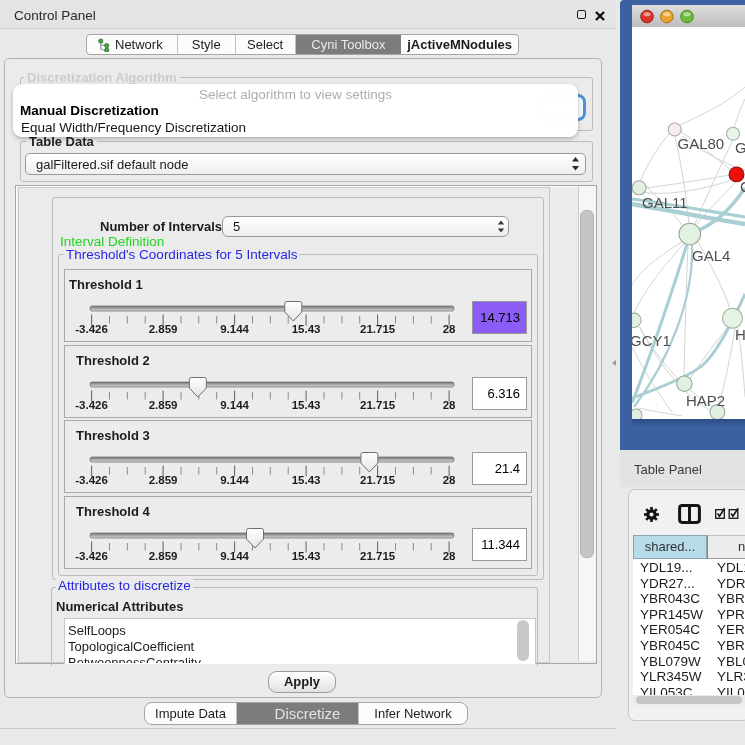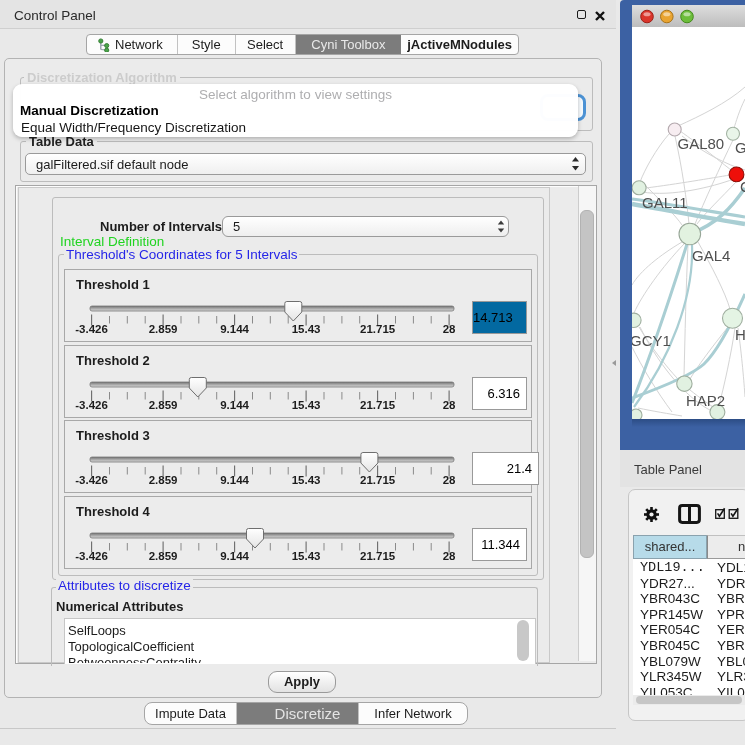--- a/index.html
+++ b/index.html
@@ -68,21 +68,21 @@
   <div class="abs t13" style="left:233px;top:219px;">5</div>
   <svg class="abs" style="left:496px;top:220px;" width="10" height="13">
     <path d="M5 0.5 L8.2 4.4 L1.8 4.4 Z" fill="#3a3a3a"></path>
       <path d="M5 12.5 L8.2 8.6 L1.8 8.6 Z" fill="#3a3a3a"></path>
   </svg>
 
   <div class="abs" style="left:58px;top:254px;width:478px;height:320px;border:1px solid #bcbcbc;border-radius:3px;"></div>
   <div class="abs" style="left:64px;top:247px;font-size:13.5px;color:#2626e8;background:#ebebeb;padding:0 2px;">Threshold's Coordinates for 5 Intervals</div>
 
   <div class="abs" style="left:64px;top:269px;width:466px;height:71px;border:1px solid #a8a8a8;background:#ececec;">
-    <span class="b13" style="position:absolute;left:11px;top:7px;">Threshold 1</span>
+    <span class="b13" style="position:absolute;left:4px;top:7px;">Threshold 1</span>
     <svg width="466" height="71" style="position:absolute;left:0;top:0;">
       <defs>
           <linearGradient id="thg1" x1="0" y1="0" x2="0" y2="1">
         <stop offset="0" stop-color="#ffffff"></stop>
             <stop offset="1" stop-color="#e4e4e4"></stop>
           </linearGradient>
       <linearGradient id="trk1" x1="0" y1="0" x2="0" y2="1">
         <stop offset="0" stop-color="#707070"></stop>
             <stop offset="0.5" stop-color="#a8a8a8"></stop>
             <stop offset="1" stop-color="#d8d8d8"></stop>
@@ -113,21 +113,21 @@
       <g font-family="Liberation Sans, sans-serif" fill="#1c1c1c">
           <text x="26.6" y="62.5" text-anchor="middle" font-weight="bold" font-size="11.5">-3.426</text>
           <text x="98.1" y="62.5" text-anchor="middle" font-weight="bold" font-size="11.5">2.859</text>
           <text x="169.6" y="62.5" text-anchor="middle" font-weight="bold" font-size="11.5">9.144</text>
           <text x="241.1" y="62.5" text-anchor="middle" font-weight="bold" font-size="11.5">15.43</text>
           <text x="312.6" y="62.5" text-anchor="middle" font-weight="bold" font-size="11.5">21.715</text>
           <text x="384.1" y="62.5" text-anchor="middle" font-weight="bold" font-size="11.5">28</text>
         </g>
       <path d="M 221.8 31.5 L 234.8 31.5 Q 236.8 31.5 236.8 33.5 L 236.8 42 L 228.3 51 L 219.8 42 L 219.8 33.5 Q 219.8 31.5 221.8 31.5 Z" fill="url(#thg1)" stroke="#6e6e6e" stroke-width="1"></path>
     </svg>
-    <div style="position:absolute;left:407px;top:31px;width:53px;height:31px;background:#0369a1;border:1px solid #999;text-align:left;">
+    <div style="position:absolute;left:407px;top:31px;width:53px;height:31px;background:#8b5cf6;border:1px solid #999;text-align:right;">
       <span style="font-size:13px;line-height:31px;margin-right:6px;">14.713</span></div>
   </div>
   <div class="abs" style="left:64px;top:344.5px;width:466px;height:71px;border:1px solid #a8a8a8;background:#ececec;">
     <span class="b13" style="position:absolute;left:11px;top:7px;">Threshold 2</span>
     <svg width="466" height="71" style="position:absolute;left:0;top:0;">
       <defs>
           <linearGradient id="thg2" x1="0" y1="0" x2="0" y2="1">
         <stop offset="0" stop-color="#ffffff"></stop>
             <stop offset="1" stop-color="#e4e4e4"></stop>
           </linearGradient>
@@ -211,21 +211,21 @@
       <g font-family="Liberation Sans, sans-serif" fill="#1c1c1c">
           <text x="26.6" y="62.5" text-anchor="middle" font-weight="bold" font-size="11.5">-3.426</text>
           <text x="98.1" y="62.5" text-anchor="middle" font-weight="bold" font-size="11.5">2.859</text>
           <text x="169.6" y="62.5" text-anchor="middle" font-weight="bold" font-size="11.5">9.144</text>
           <text x="241.1" y="62.5" text-anchor="middle" font-weight="bold" font-size="11.5">15.43</text>
           <text x="312.6" y="62.5" text-anchor="middle" font-weight="bold" font-size="11.5">21.715</text>
           <text x="384.1" y="62.5" text-anchor="middle" font-weight="bold" font-size="11.5">28</text>
         </g>
       <path d="M 297.9 31.5 L 310.9 31.5 Q 312.9 31.5 312.9 33.5 L 312.9 42 L 304.4 51 L 295.9 42 L 295.9 33.5 Q 295.9 31.5 297.9 31.5 Z" fill="url(#thg3)" stroke="#6e6e6e" stroke-width="1"></path>
     </svg>
-    <div style="position:absolute;left:407px;top:31px;width:53px;height:31px;background:#ffffff;border:1px solid #999;text-align:right;padding-left:12px;">
+    <div style="position:absolute;left:407px;top:31px;width:53px;height:31px;background:#ffffff;border:1px solid #999;text-align:right;">
       <span style="font-size:13px;line-height:31px;margin-right:6px;">21.4</span></div>
   </div>
   <div class="abs" style="left:64px;top:495.5px;width:466px;height:71px;border:1px solid #a8a8a8;background:#ececec;">
     <span class="b13" style="position:absolute;left:11px;top:7px;">Threshold 4</span>
     <svg width="466" height="71" style="position:absolute;left:0;top:0;">
       <defs>
           <linearGradient id="thg4" x1="0" y1="0" x2="0" y2="1">
         <stop offset="0" stop-color="#ffffff"></stop>
             <stop offset="1" stop-color="#e4e4e4"></stop>
           </linearGradient>
@@ -398,21 +398,21 @@
   <rect x="14.2" y="2.7" width="8.6" height="8.6" fill="none" stroke="#151515" stroke-width="1.3"></rect>
   <path d="M16.1 6.4 L17.9 9.2 L23.1 1.2" fill="none" stroke="#151515" stroke-width="1.6"></path>
 </svg>
 
 <div class="abs" style="left:633px;top:535px;width:74px;height:24px;background:#b7dbe9;border:1px solid #8aa2ae;box-sizing:border-box;text-align:center;">
   <span class="t13" style="line-height:22px;color:#333;">shared...</span></div>
 <div class="abs" style="left:707px;top:535px;width:38px;height:24px;background:#ececec;border-top:1px solid #c0c0c0;border-bottom:1px solid #9a9a9a;border-left:1px solid #8a8a8a;box-sizing:border-box;">
   <span class="t13" style="line-height:22px;margin-left:30px;color:#333;">na</span></div>
 
 <div class="abs" style="left:633px;top:559px;width:112px;height:146px;background:#ffffff;overflow:hidden;">
-  <div class="abs" style="left:7px;top:1.0px;font-size:13.5px;color:#1c1c1c;font-family:Liberation Mono, monospace;">YDL19...</div>
+  <div class="abs" style="left:7px;top:1.0px;font-size:13.5px;color:#1c1c1c;">YDL19...</div>
     <div class="abs" style="left:84px;top:1.0px;font-size:13.5px;color:#1c1c1c;">YDL1</div>
   <div class="abs" style="left:7px;top:16.6px;font-size:13.5px;color:#1c1c1c;">YDR27...</div>
     <div class="abs" style="left:84px;top:16.6px;font-size:13.5px;color:#1c1c1c;">YDR2</div>
   <div class="abs" style="left:7px;top:32.2px;font-size:13.5px;color:#1c1c1c;">YBR043C</div>
     <div class="abs" style="left:84px;top:32.2px;font-size:13.5px;color:#1c1c1c;">YBR0</div>
   <div class="abs" style="left:7px;top:47.8px;font-size:13.5px;color:#1c1c1c;">YPR145W</div>
     <div class="abs" style="left:84px;top:47.8px;font-size:13.5px;color:#1c1c1c;">YPR1</div>
   <div class="abs" style="left:7px;top:63.4px;font-size:13.5px;color:#1c1c1c;">YER054C</div>
     <div class="abs" style="left:84px;top:63.4px;font-size:13.5px;color:#1c1c1c;">YER0</div>
   <div class="abs" style="left:7px;top:79.0px;font-size:13.5px;color:#1c1c1c;">YBR045C</div>

